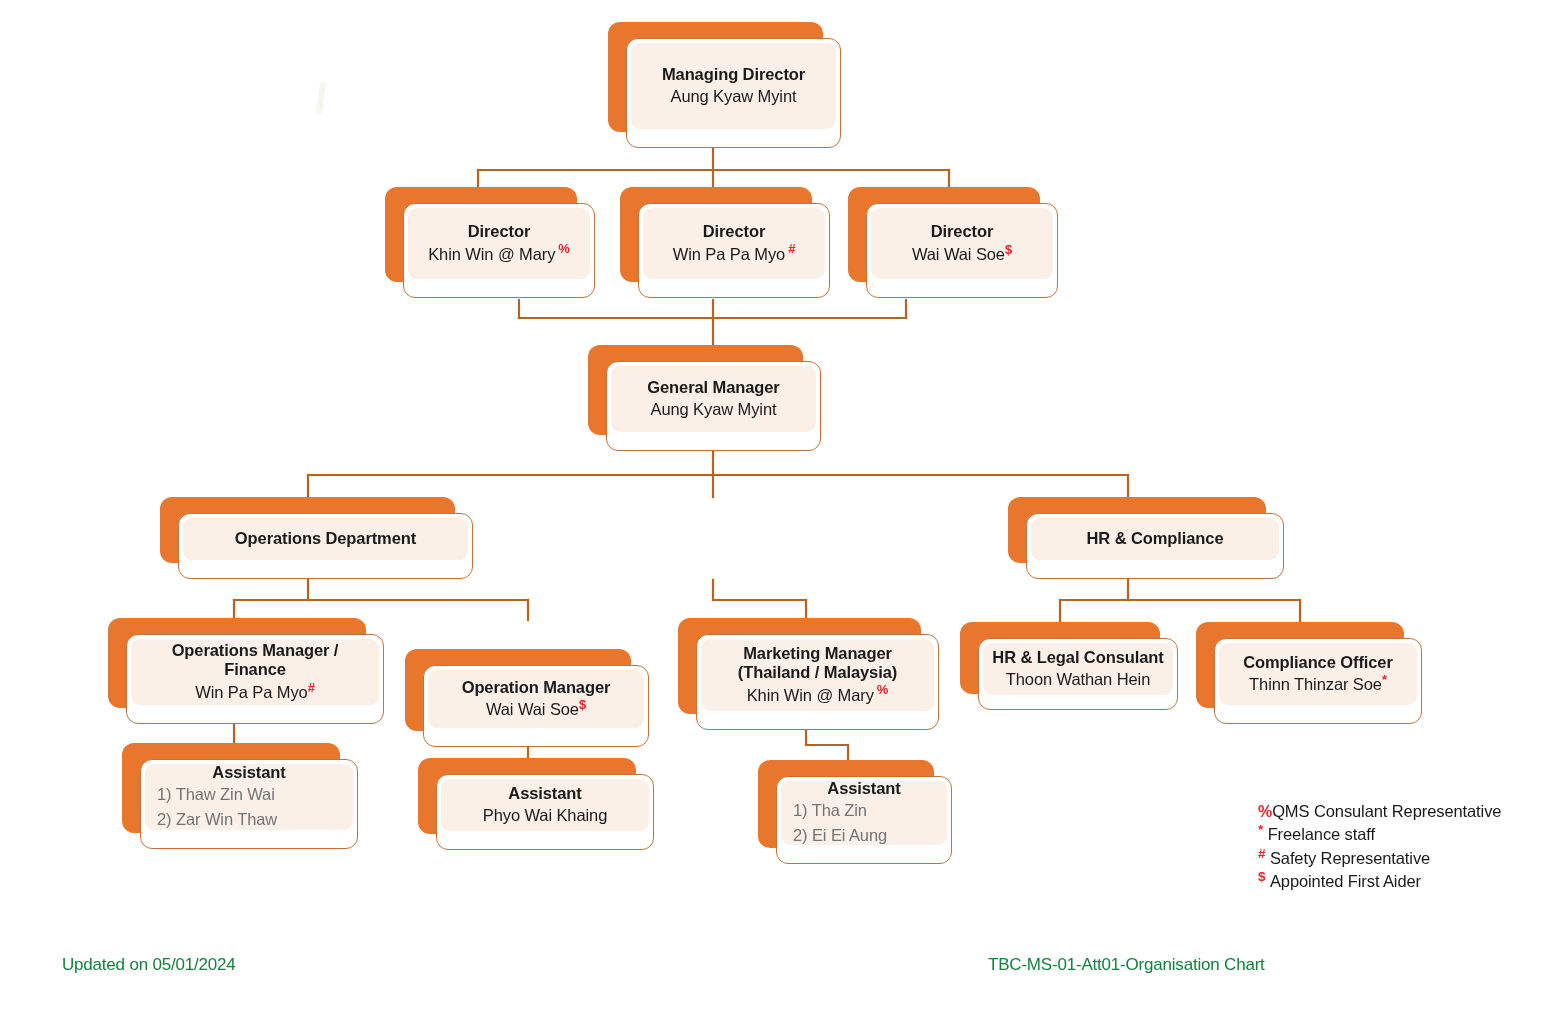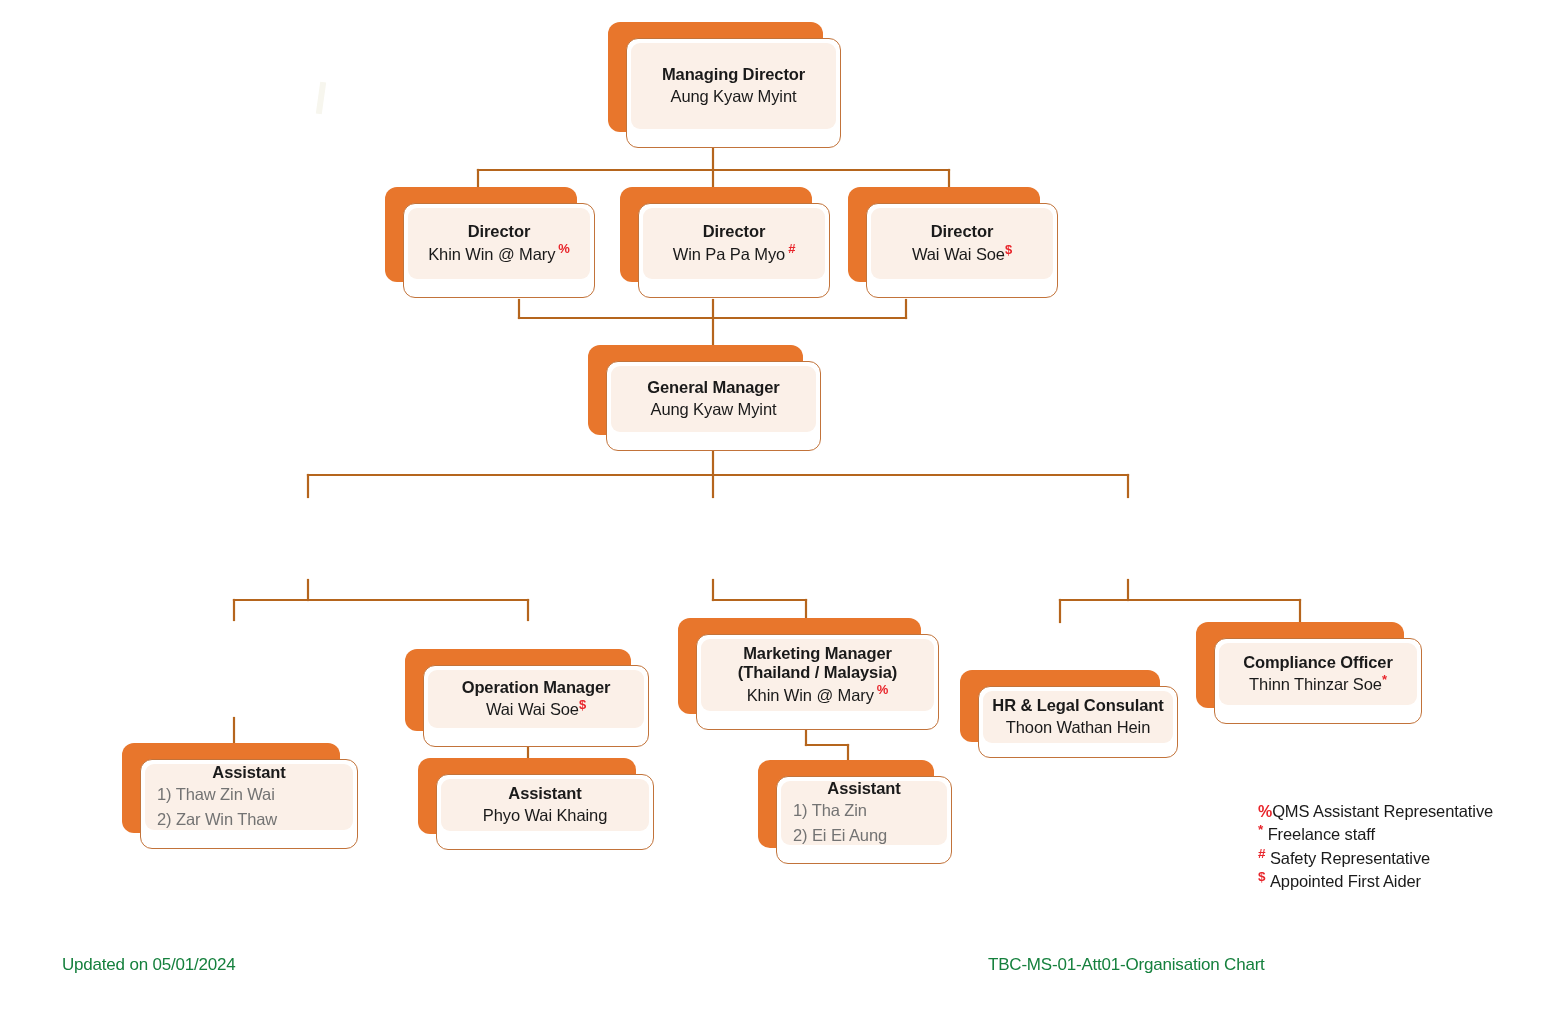--- a/index.html
+++ b/index.html
@@ -240,23 +240,49 @@
   <div class="node" style="left:588px; top:345px; width:215px; height:90px;">
     <div class="shadow"></div>
     <div class="card">
       <div class="inner">
         <div class="title">General Manager</div>
         <div class="name">Aung Kyaw Myint</div>
       </div>
     </div>
   </div>
 
-
-
-
+  <div class="node" style="left:160px; top:497px; width:295px; height:66px;">
+    <div class="shadow"></div>
+    <div class="card">
+      <div class="inner">
+        <div class="title">Operations Department</div>
+      </div>
+    </div>
+  </div>
+
+
+  <div class="node" style="left:1008px; top:497px; width:258px; height:66px;">
+    <div class="shadow"></div>
+    <div class="card">
+      <div class="inner">
+        <div class="title">HR &amp; Compliance</div>
+      </div>
+    </div>
+  </div>
+
+  <div class="node" style="left:108px; top:618px; width:258px; height:90px;">
+    <div class="shadow"></div>
+    <div class="card">
+      <div class="inner">
+        <div class="title">Operations Manager /</div>
+        <div class="title">Finance</div>
+        <div class="name"><span>Win Pa Pa Myo</span><span class="sup">#</span></div>
+      </div>
+    </div>
+  </div>
 
   <div class="node" style="left:405px; top:649px; width:226px; height:82px;">
     <div class="shadow"></div>
     <div class="card">
       <div class="inner">
         <div class="title">Operation Manager</div>
         <div class="name"><span>Wai Wai Soe</span><span class="sup">$</span></div>
       </div>
     </div>
   </div>
@@ -265,21 +291,21 @@
     <div class="shadow"></div>
     <div class="card">
       <div class="inner">
         <div class="title">Marketing Manager</div>
         <div class="title">(Thailand / Malaysia)</div>
         <div class="name"><span>Khin Win @ Mary</span><span class="sup sp">%</span></div>
       </div>
     </div>
   </div>
 
-  <div class="node tight" style="left:960px; top:622px; width:200px; height:72px;margin-top:48px;">
+  <div class="node tight" style="left:960px; top:622px; width:200px; height:72px;">
     <div class="shadow"></div>
     <div class="card">
       <div class="inner">
         <div class="title">HR &amp; Legal Consulant</div>
         <div class="name">Thoon Wathan Hein</div>
       </div>
     </div>
   </div>
 
   <div class="node" style="left:1196px; top:622px; width:208px; height:86px;">
@@ -318,21 +344,21 @@
     <div class="card">
       <div class="inner">
         <div class="title">Assistant</div>
         <div class="namelist">1) Tha Zin</div>
         <div class="namelist">2) Ei Ei Aung</div>
       </div>
     </div>
   </div>
 
   <div id="legend">
-    <div class="row nospace"><span class="sym">%</span><span>QMS Assistant Representative</span></div>
+    <div class="row nospace"><span class="sym">%</span><span>QMS Consulant Representative</span></div>
     <div class="row"><span class="sym">*</span>&nbsp;<span>Freelance staff</span></div>
     <div class="row"><span class="sym">#</span>&nbsp;<span>Safety Representative</span></div>
     <div class="row"><span class="sym">$</span>&nbsp;<span>Appointed First Aider</span></div>
   </div>
 
   <div id="footer-left" class="footer-text">Updated on 05/01/2024</div>
   <div id="footer-right" class="footer-text">TBC-MS-01-Att01-Organisation Chart</div>
 
 </div>
 

